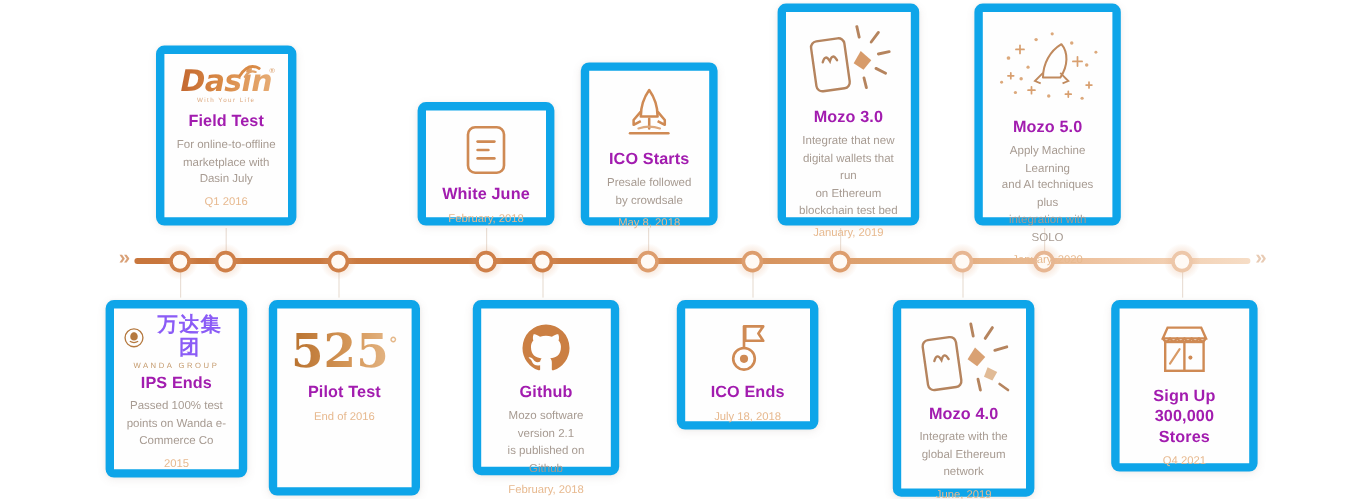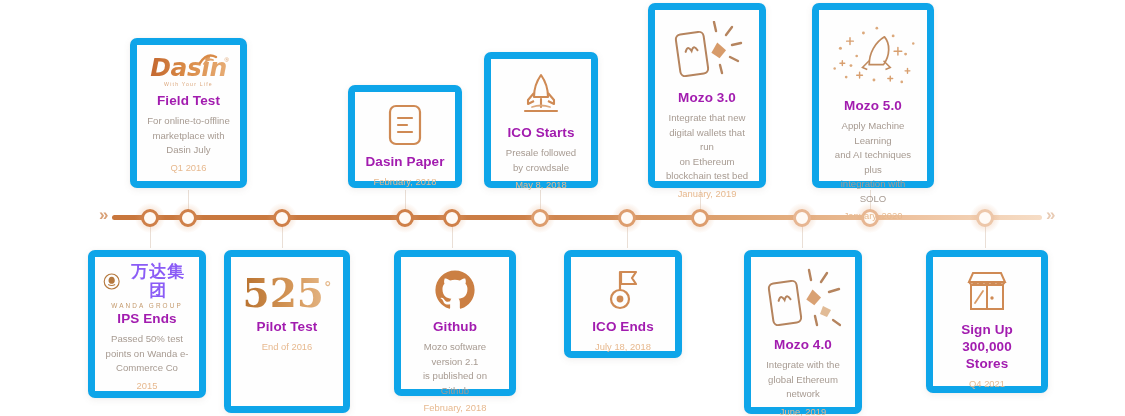--- a/index.html
+++ b/index.html
@@ -182,21 +182,21 @@
 
   <div class="card" style="left:348px;top:85px;width:114px;height:103px;">
     <div class="icon-wrap" style="height:48px;">
       <svg width="34" height="42" viewBox="0 0 34 42">
         <rect x="2" y="2" width="30" height="38" rx="6" fill="none" stroke="#cf8a54" stroke-width="2.2"></rect>
         <line x1="10" y1="14" x2="24" y2="14" stroke="#cf8a54" stroke-width="2.2" stroke-linecap="round"></line>
         <line x1="10" y1="21" x2="19" y2="21" stroke="#cf8a54" stroke-width="2.2" stroke-linecap="round"></line>
         <line x1="10" y1="28" x2="24" y2="28" stroke="#cf8a54" stroke-width="2.2" stroke-linecap="round"></line>
       </svg>
     </div>
-    <div class="title">Dasin Paper</div>
+    <div class="title">White June</div>
     <div class="date">February, 2018</div>
   </div>
 
   <div class="card" style="left:484px;top:52px;width:114px;height:136px;">
     <div class="icon-wrap" style="height:52px;">
       <svg width="44" height="46" viewBox="0 0 44 46">
         <path d="M22 4 C27 11 29 19 29 26 L15 26 C15 19 17 11 22 4 Z" fill="none" stroke="#cf8a54" stroke-width="2.1" stroke-linejoin="round"></path>
         <path d="M15 22 L9 29 L9 33 L15 30" fill="none" stroke="#cf8a54" stroke-width="2.1" stroke-linejoin="round"></path>
         <path d="M29 22 L35 29 L35 33 L29 30" fill="none" stroke="#cf8a54" stroke-width="2.1" stroke-linejoin="round"></path>
         <line x1="22" y1="28" x2="22" y2="36" stroke="#cf8a54" stroke-width="2.1" stroke-linecap="round"></line>
@@ -283,21 +283,21 @@
             <path d="M10 4.6 c2.6 0 3.6 2.4 3.6 4.4 c0 2.4 -1.6 3.6 -3.6 3.6 c-2 0 -3.6 -1.2 -3.6 -3.6 c0 -2 1 -4.4 3.6 -4.4 z" fill="#b5793f"></path>
             <path d="M6 13.4 q4 2.4 8 0" stroke="#b5793f" stroke-width="1.2" fill="none"></path>
           </svg>
           <span class="cn">万达集团</span>
         </div>
         <div class="en">WANDA GROUP</div>
       </div>
     </div>
     <div class="title">IPS Ends</div>
     <div class="desc">
-      <div>Passed 50% test</div>
+      <div>Passed 100% test</div>
       <div>points on Wanda e-</div>
       <div>Commerce Co</div>
     </div>
     <div class="date">2015</div>
   </div>
 
   <div class="card" style="left:224px;top:250px;width:126px;height:163px;">
     <div class="icon-wrap" style="height:48px;">
       <div class="l361">
         <span>525</span><sup>°</sup>

